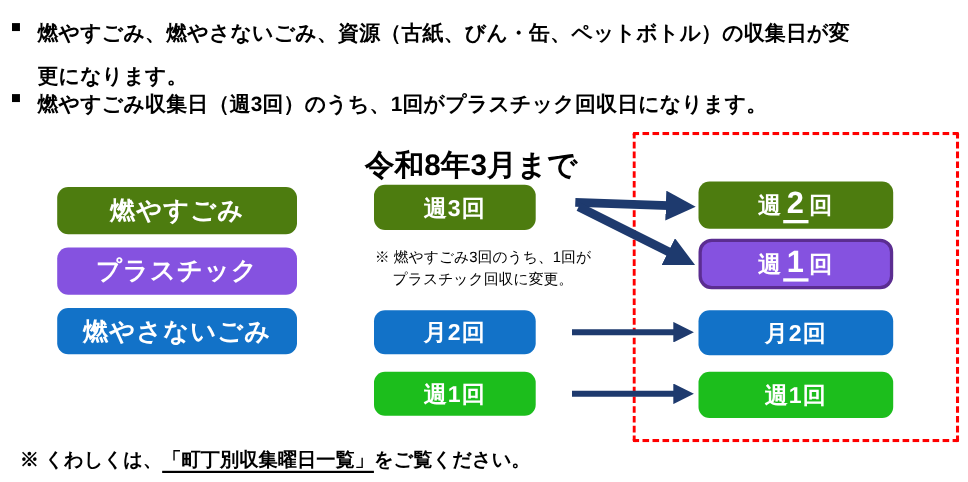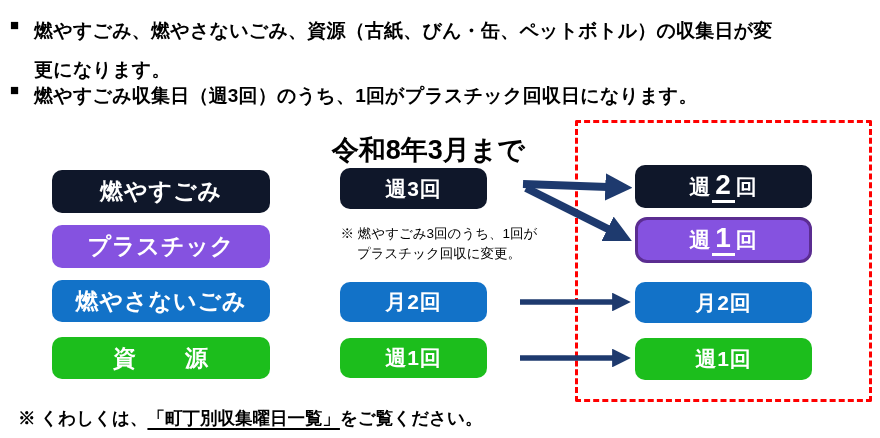--- a/index.html
+++ b/index.html
@@ -70,21 +70,21 @@
     display: flex;
     align-items: center;
     justify-content: center;
     text-align: center;
     z-index: 3;
     letter-spacing: 1px;
   }
   .cat-box   { left: 52px;  width: 218px; font-size: 23px; }
   .mid-box   { left: 340px; width: 147px; font-size: 21px; }
   .right-box { left: 635px; width: 177px; font-size: 21px; }
-  .box-red    { background: #0f172a; }
+  .box-red    { background: #4d7c0f; }
   .box-purple { background: #8552e0; }
   .box-blue   { background: #1272c8; }
   .box-green  { background: #1cbe1c; }
   .box-purple-bordered { background: #8552e0; border: 3px solid #5b2d91; border-radius: 12px; }
   .bignum {
     font-size: 28px;
     line-height: 1;
     border-bottom: 3px solid #ffffff;
     padding: 0 3px 1px 3px;
     margin: 0 1px;
@@ -143,21 +143,20 @@
     </defs>
     <line class="arr arr-thick" x1="523" y1="184" x2="608" y2="187" marker-end="url(#ah)"></line>
     <line class="arr arr-thick" x1="526" y1="188" x2="610" y2="230" marker-end="url(#ah)"></line>
     <line class="arr arr-thin" x1="520" y1="302" x2="614" y2="302" marker-end="url(#ah)"></line>
     <line class="arr arr-thin" x1="520" y1="358" x2="614" y2="358" marker-end="url(#ah)"></line>
   </svg>
 
   <div class="box cat-box box-red" style="top:170px; height:43px;">燃やすごみ</div>
   <div class="box cat-box box-purple" style="top:225px; height:43px;">プラスチック</div>
   <div class="box cat-box box-blue" style="top:280px; height:42px;">燃やさないごみ</div>
-  <div class="box cat-box box-green" style="top:337px; height:42px;">資　　源</div>
 
   <div class="box mid-box box-red" style="top:168px; height:41px;">週3回</div>
   <div class="box mid-box box-blue" style="top:282px; height:40px;">月2回</div>
   <div class="box mid-box box-green" style="top:338px; height:40px;">週1回</div>
 
   <div class="mid-note">
     <div>※ 燃やすごみ3回のうち、1回が</div>
     <div>プラスチック回収に変更。</div>
   </div>
 

